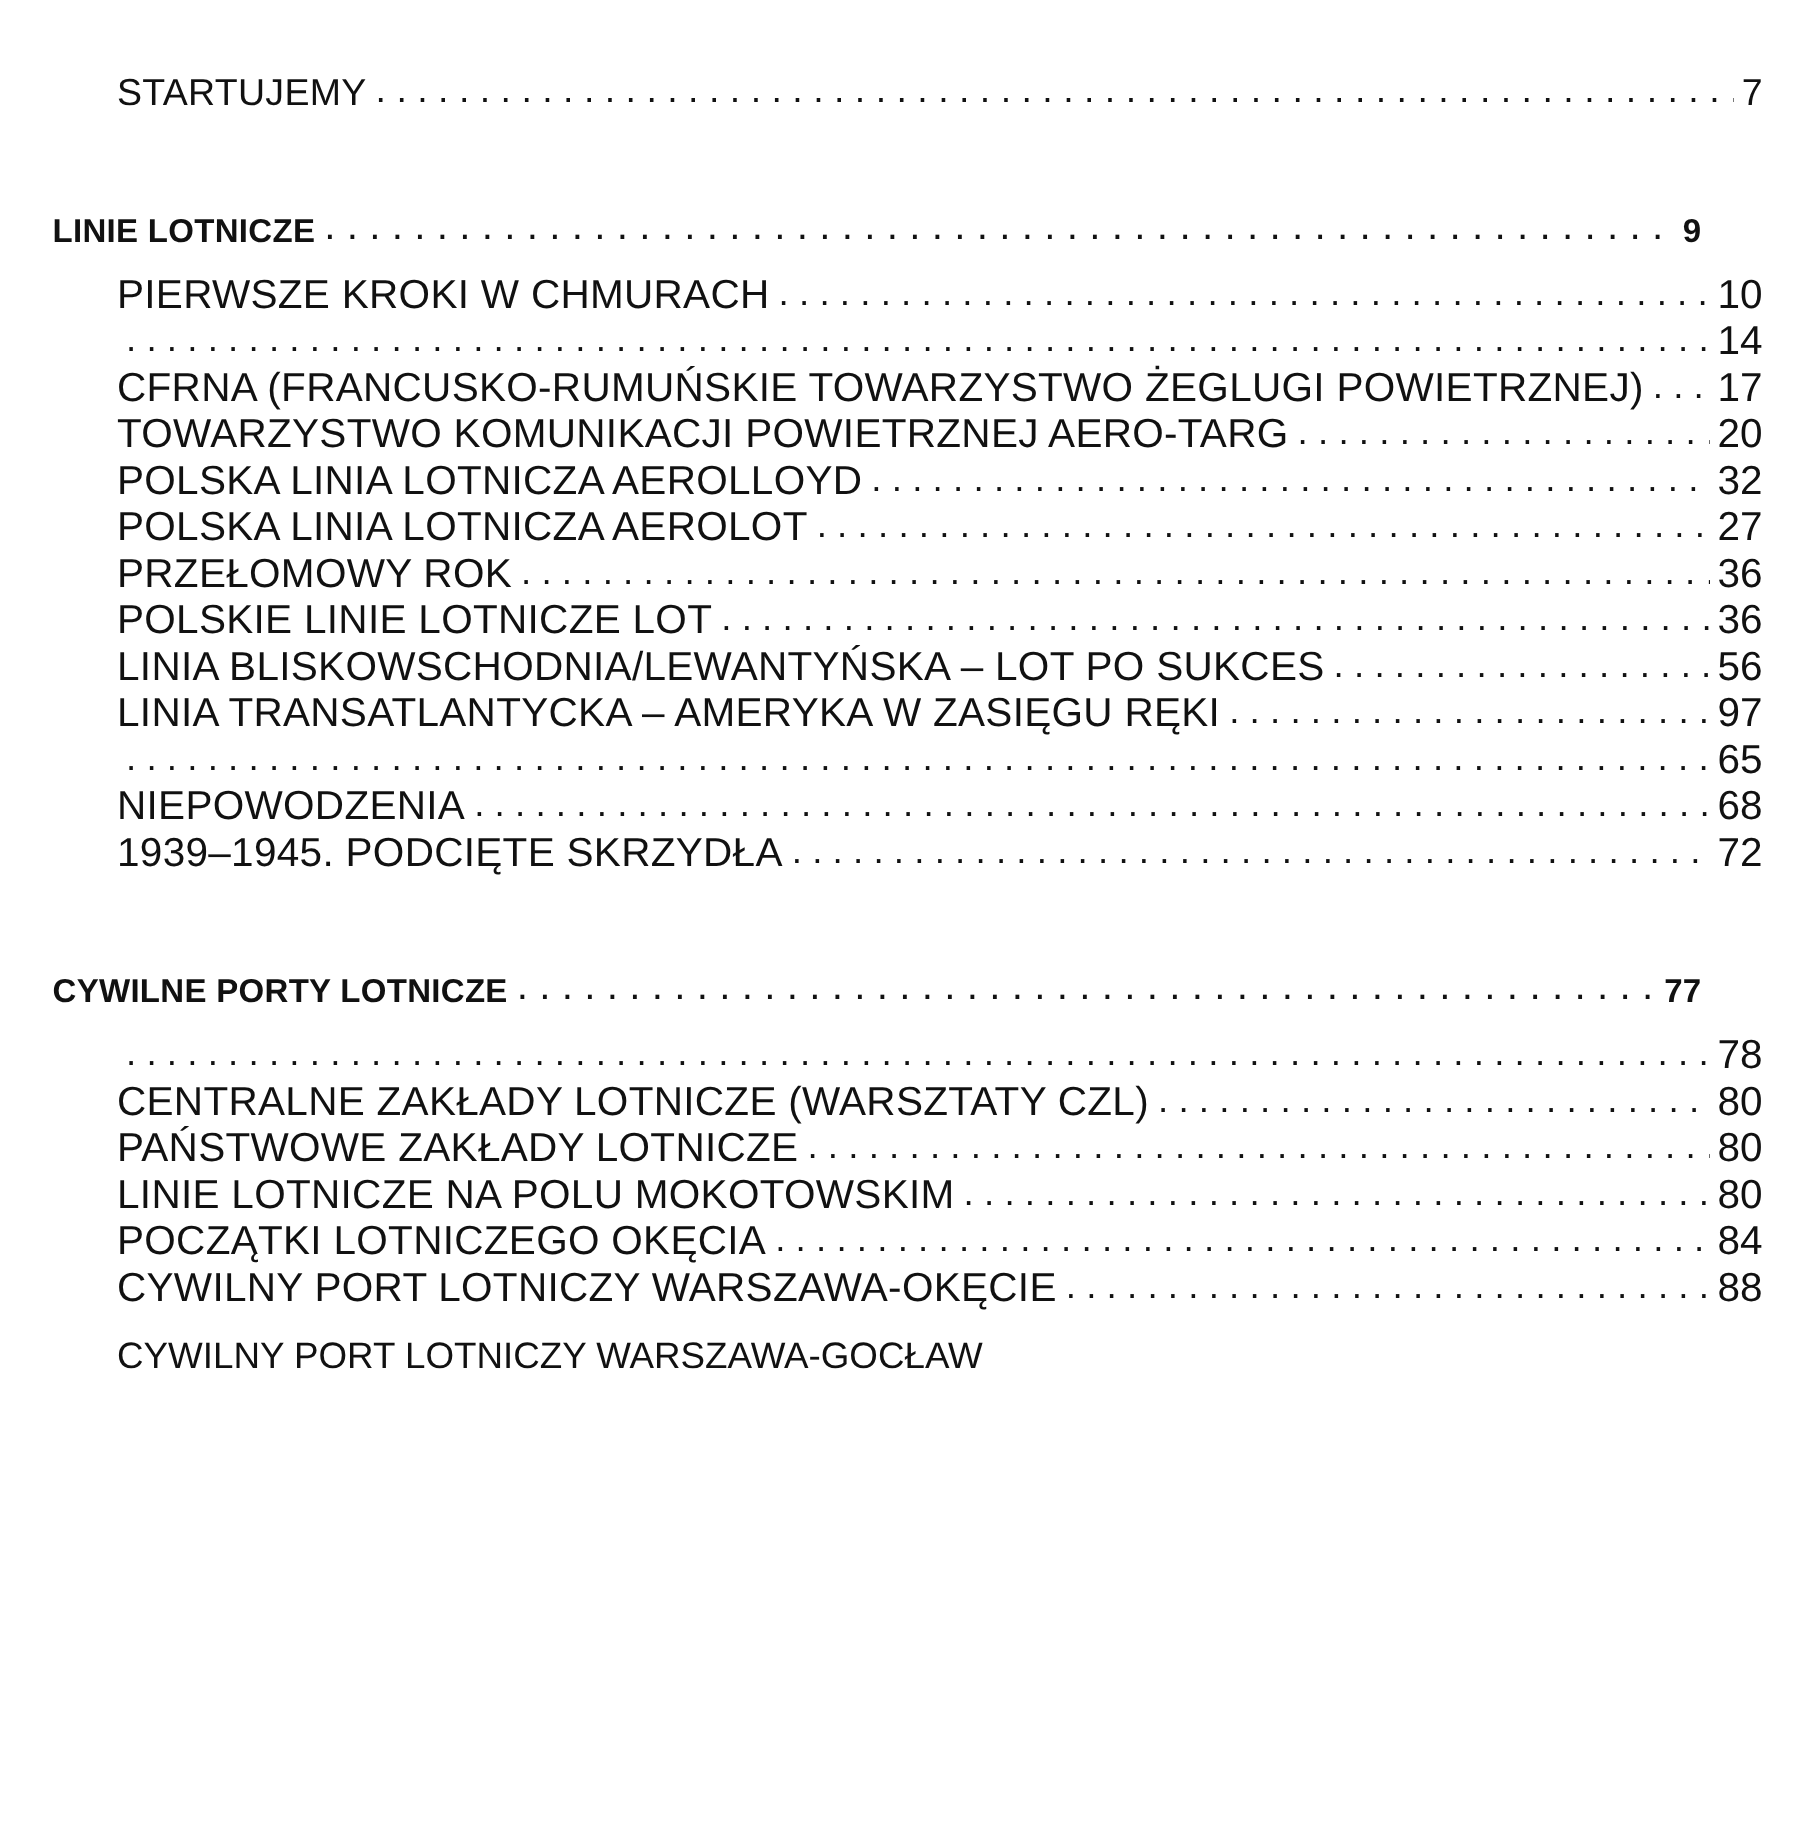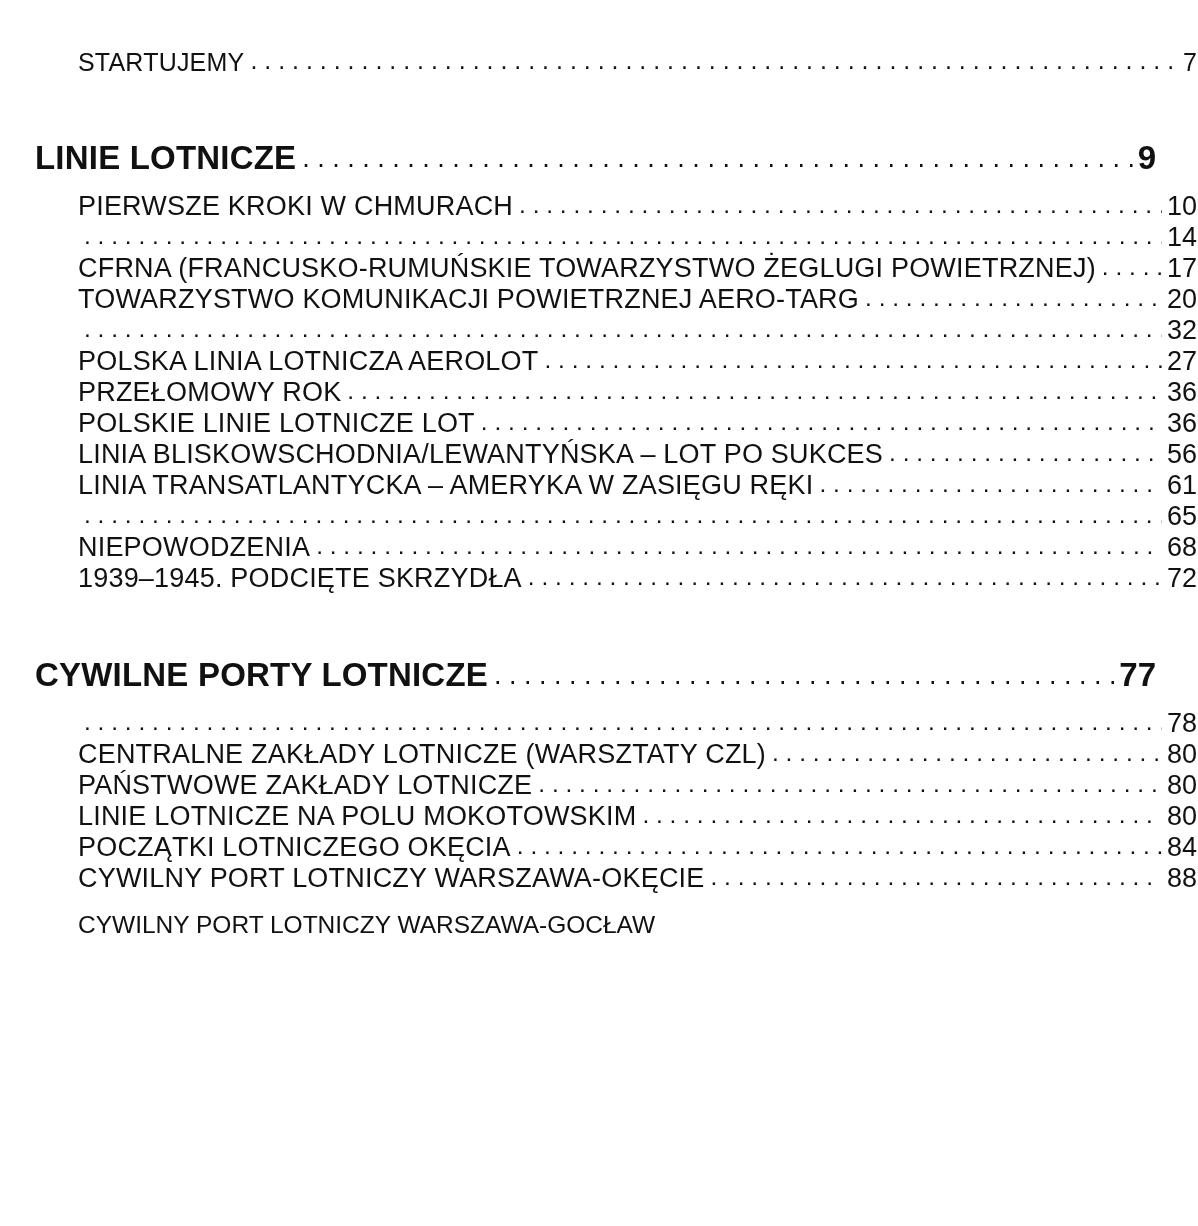--- a/index.html
+++ b/index.html
@@ -13,21 +13,21 @@
     font-family: "Liberation Sans", sans-serif;
     color: #111111;
     position: relative;
     overflow: hidden;
   }
   .page {
     position: relative;
     width: 1198px;
     height: 1045px;
     box-sizing: border-box;
-    padding: 30px 28px 0 35px;
+    padding: 30px 50px 0 35px;
   }
   .toc-entry {
     display: flex;
     align-items: baseline;
     width: 100%;
     box-sizing: border-box;
   }
   .entry-title {
     white-space: nowrap;
     letter-spacing: 0.2px;
@@ -57,21 +57,21 @@
     margin-left: 43px;
     margin-top: 18px;
     padding-right: 16px;
   }
   .level-top .entry-title { font-weight: 400; }
   .level-top .page-num { font-weight: 400; }
   .level-top .dots { font-size: 25px; }
 
   
   .level-section {
-    font-size: 33px;
+    font-size: 22px;
     font-weight: 700;
     margin-top: 62px;
     padding-right: 14px;
   }
   .level-section .dots { font-size: 27px; font-weight: 400; }
 
   
   .level-sub {
     font-size: 27px;
     margin-left: 43px;
@@ -123,20 +123,21 @@
     <span class="entry-title">CFRNA (FRANCUSKO-RUMUŃSKIE TOWARZYSTWO ŻEGLUGI POWIETRZNEJ)</span>
     <span class="dots"></span>
     <span class="page-num">17</span>
   </div>
   <div class="toc-entry level-sub">
     <span class="entry-title">TOWARZYSTWO KOMUNIKACJI POWIETRZNEJ AERO-TARG</span>
     <span class="dots"></span>
     <span class="page-num">20</span>
   </div>
   <div class="toc-entry level-sub">
+    <span class="entry-title">POLSKA LINIA LOTNICZA AEROLLOYD</span>
     <span class="dots"></span>
     <span class="page-num">32</span>
   </div>
   <div class="toc-entry level-sub">
     <span class="entry-title">POLSKA LINIA LOTNICZA AEROLOT</span>
     <span class="dots"></span>
     <span class="page-num">27</span>
   </div>
   <div class="toc-entry level-sub">
     <span class="entry-title">PRZEŁOMOWY ROK</span>
@@ -149,21 +150,21 @@
     <span class="page-num">36</span>
   </div>
   <div class="toc-entry level-sub">
     <span class="entry-title">LINIA BLISKOWSCHODNIA/LEWANTYŃSKA – LOT PO SUKCES</span>
     <span class="dots"></span>
     <span class="page-num">56</span>
   </div>
   <div class="toc-entry level-sub">
     <span class="entry-title">LINIA TRANSATLANTYCKA – AMERYKA W ZASIĘGU RĘKI</span>
     <span class="dots"></span>
-    <span class="page-num">61</span>
+    <span class="page-num">97</span>
   </div>
   <div class="toc-entry level-sub">
     <span class="dots"></span>
     <span class="page-num">65</span>
   </div>
   <div class="toc-entry level-sub">
     <span class="entry-title">NIEPOWODZENIA</span>
     <span class="dots"></span>
     <span class="page-num">68</span>
   </div>

